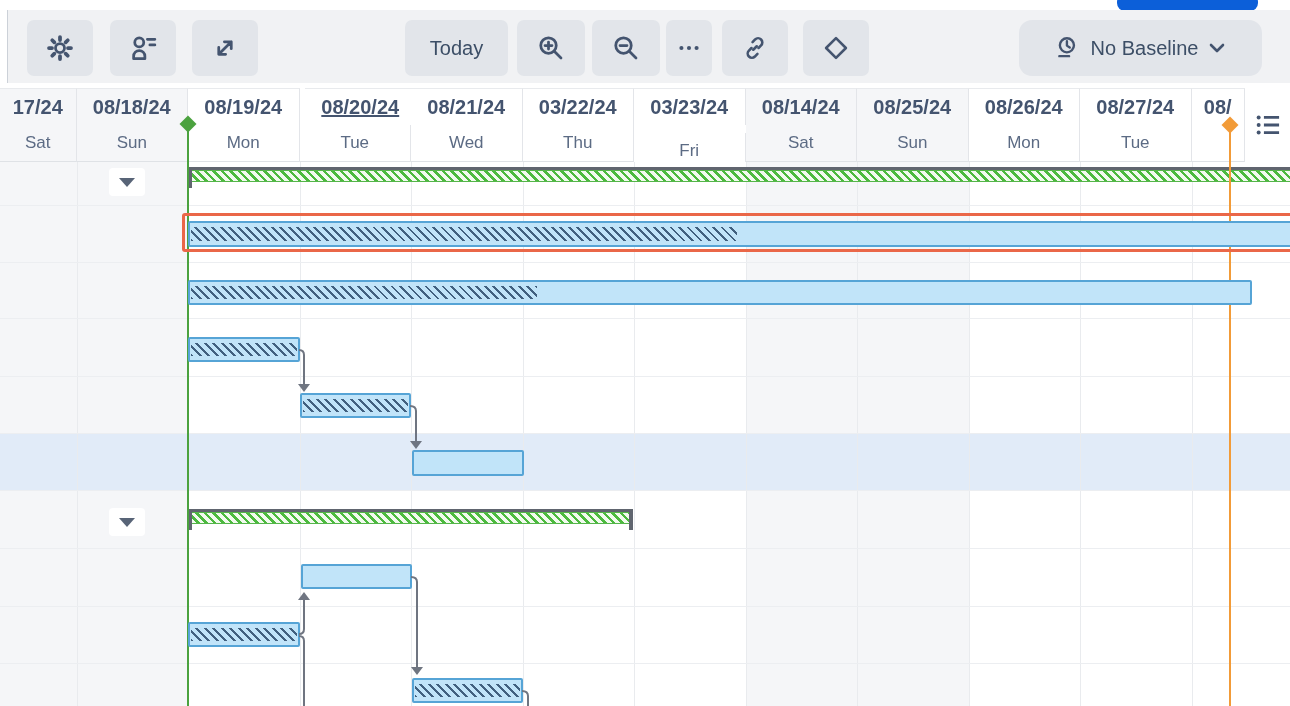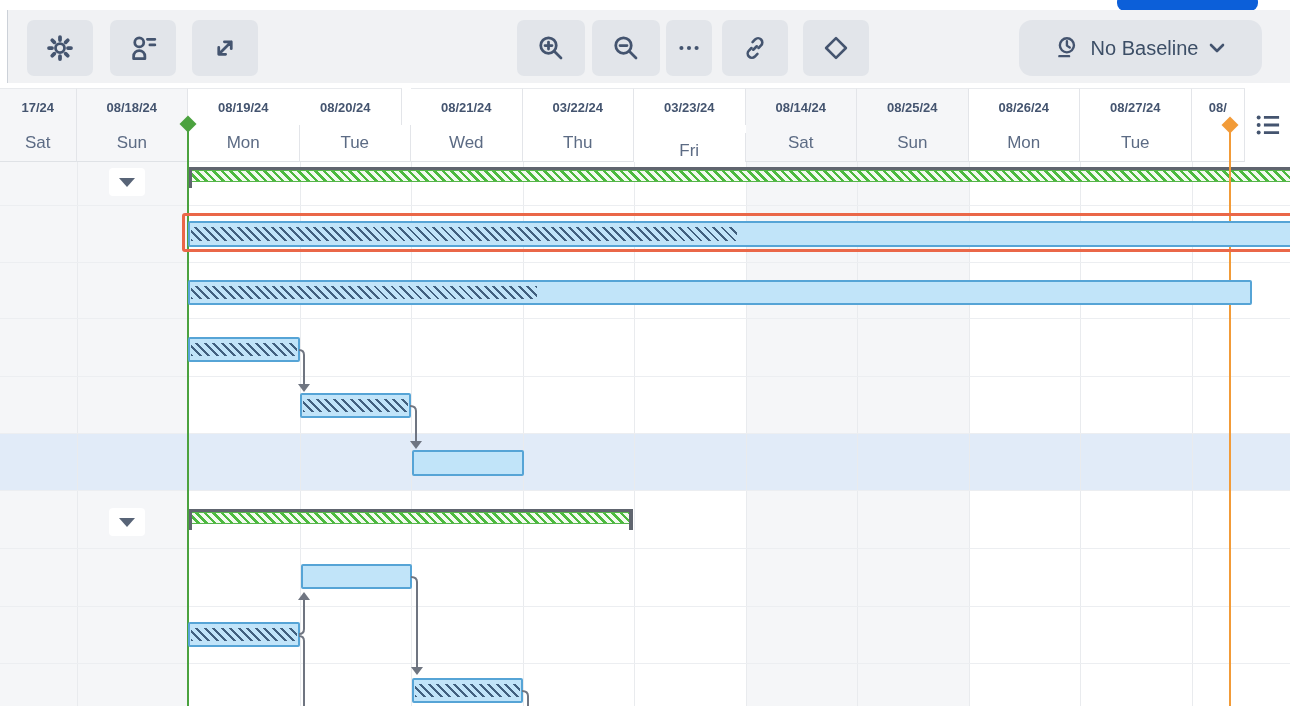--- a/index.html
+++ b/index.html
@@ -14,21 +14,21 @@
   .tb-btn {
     position:absolute; top:20px; height:56px; background:#e2e5ea; border:none; border-radius:7px;
     display:flex; align-items:center; justify-content:center; gap:10px;
     color:#3e506b; cursor:pointer; font-family:"Liberation Sans", sans-serif;
   }
   .tb-btn svg { stroke:#44546f; fill:none; stroke-width:2.2; stroke-linecap:round; stroke-linejoin:round; }
   .tb-btn .lbl { font-size:20px; color:#3c4e66; }
   .blue-pill { position:absolute; left:1117px; top:-6px; width:141px; height:17px; background:#0c5fd9; border-radius:8px; }
   
   .hdr-cell { position:absolute; border-right:1px solid #e3e5e9; display:flex; align-items:center; justify-content:center; }
-  .hdr-date { top:88px; height:37px; font-size:13px; font-weight:bold; color:#44546f; border-top:1px solid #e8eaed; }
+  .hdr-date { top:88px; height:37px; font-size:20px; font-weight:bold; color:#44546f; border-top:1px solid #e8eaed; }
   .hdr-day  { top:125px; height:37px; font-size:17px; color:#5c6b84; border-bottom:1px solid #dfe2e6; }
   .weekend-hdr { background:#f5f6f8; }
   .weekday-hdr { background:#fff; }
   .icon-panel { position:absolute; left:1245px; top:88px; width:45px; height:74px; background:#fff; z-index:8; display:flex; align-items:center; justify-content:center; }
   .icon-panel svg { stroke:#44546f; fill:#44546f; }
   
   .chart { position:absolute; left:0; top:162px; width:1290px; height:544px; background:#fff; }
   .wk-band { position:absolute; top:0; height:544px; background:#f5f6f8; z-index:0; }
   .hl-band { position:absolute; left:0; width:1290px; background:#e1ebf8; z-index:1; }
   .vline { position:absolute; top:0; width:1px; height:544px; background:#e9ebee; z-index:1; }
@@ -78,20 +78,23 @@
       <path d="M15.5 5 H21.5 M17.5 9.5 H21.5"></path>
     </svg>
   </button>
 
   <button class="tb-btn" style="left:192px;width:66px;">
     <svg width="30" height="30" viewBox="0 0 24 24">
       <path d="M7 17 L17 7 M11.5 7 H17 V12.5 M7 11.5 V17 H12.5"></path>
     </svg>
   </button>
 
+  <button class="tb-btn" style="left:405px;width:103px;">
+    <span class="lbl">Today</span>
+  </button>
 
   <button class="tb-btn" style="left:517px;width:68px;">
     <svg width="30" height="30" viewBox="0 0 24 24">
       <circle cx="10" cy="10" r="6.2"></circle>
         <path d="M14.6 14.6 L20 20 M7.2 10 H12.8 M10 7.2 V12.8"></path>
     </svg>
   </button>
 
   <button class="tb-btn" style="left:592px;width:68px;">
     <svg width="30" height="30" viewBox="0 0 24 24">
@@ -133,21 +136,21 @@
     </svg>
   </button>
 
   <div id="timeline-header">
       <div class="hdr-cell hdr-date weekend-hdr" style="left: 0px; width: 76.5px;">17/24</div>
       <div class="hdr-cell hdr-day weekend-hdr" style="left: 0px; width: 76.5px;">Sat</div>
       <div class="hdr-cell hdr-date weekend-hdr" style="left: 76.5px; width: 111.5px;">08/18/24</div>
       <div class="hdr-cell hdr-day weekend-hdr" style="left: 76.5px; width: 111.5px;">Sun</div>
       <div class="hdr-cell hdr-date weekday-hdr" style="left: 188px; width: 111.5px;">08/19/24</div>
       <div class="hdr-cell hdr-day weekday-hdr" style="left: 188px; width: 111.5px;">Mon</div>
-      <div class="hdr-cell hdr-date weekday-hdr" style="left: 290px; width: 111.5px;">08/20/24</div>
+      <div class="hdr-cell hdr-date weekday-hdr" style="left: 305px; width: 111.5px; text-decoration: underline;">08/20/24</div>
       <div class="hdr-cell hdr-day weekday-hdr" style="left: 299.5px; width: 111.5px;">Tue</div>
       <div class="hdr-cell hdr-date weekday-hdr" style="left: 411px; width: 111.5px;">08/21/24</div>
       <div class="hdr-cell hdr-day weekday-hdr" style="left: 411px; width: 111.5px;">Wed</div>
       <div class="hdr-cell hdr-date weekday-hdr" style="left: 522.5px; width: 111.5px;">03/22/24</div>
       <div class="hdr-cell hdr-day weekday-hdr" style="left: 522.5px; width: 111.5px;">Thu</div>
       <div class="hdr-cell hdr-date weekday-hdr" style="left: 634px; width: 111.5px;">03/23/24</div>
       <div class="hdr-cell hdr-day weekday-hdr" style="left: 634px; width: 111.5px; margin-top: 8px;">Fri</div>
       <div class="hdr-cell hdr-date weekend-hdr" style="left: 745.5px; width: 111.5px;">08/14/24</div>
       <div class="hdr-cell hdr-day weekend-hdr" style="left: 745.5px; width: 111.5px;">Sat</div>
       <div class="hdr-cell hdr-date weekend-hdr" style="left: 857px; width: 111.5px;">08/25/24</div>

